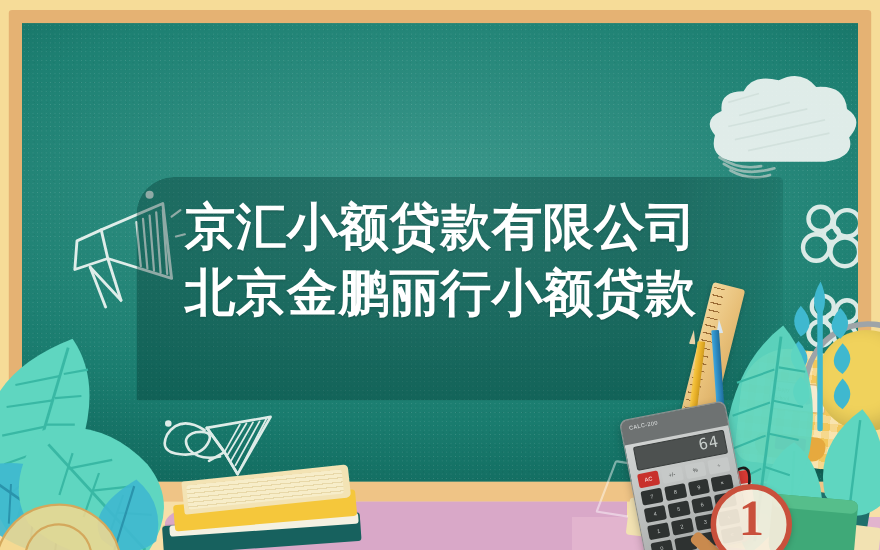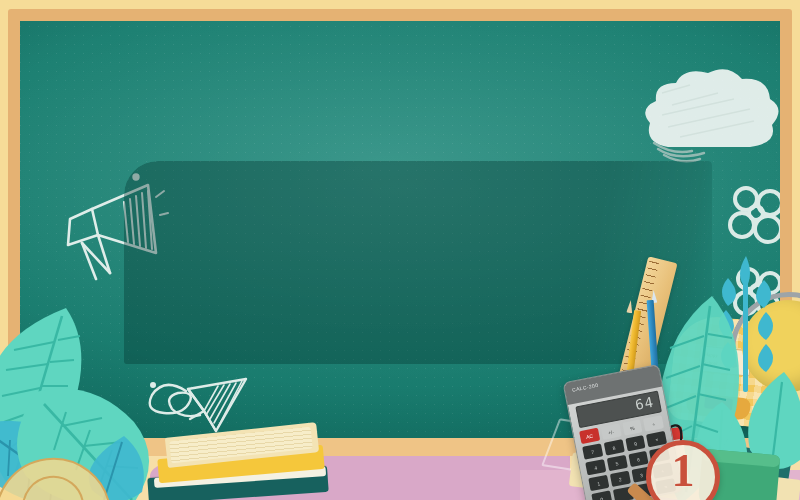--- a/index.html
+++ b/index.html
@@ -261,20 +261,21 @@
         <path d="M96 58 L84 38 L70 46"></path>
         <path d="M122 8 L98 54 M116 10 L94 50 M110 11 L90 46 M104 12 L86 42 M98 13 L84 38" stroke-width="1.6"></path>
         <path d="M66 18 Q44 4 32 22 Q24 38 44 40 Q64 42 70 28 Q74 18 58 20 Q44 24 52 36 Q62 46 80 42"></path>
         <circle cx="33" cy="12" r="1.8" fill="#EFF6F3"></circle>
       </g>
     </svg>
 
     <div class="caption-panel fade"></div>
   </div>
 
+  <div class="headline">京汇小额贷款有限公司 北京金鹏丽行小额贷款</div>
 
   <div class="desk">
     <div class="desk-cream"></div>
     <div class="desk-tan"></div>
     <div class="desk-pink"></div>
     <div class="desk-pink2"></div>
   </div>
 
   <svg class="leaf" style="left:-30px;top:300px;width:230px;height:210px;" viewBox="0 0 230 210">
     <g>

